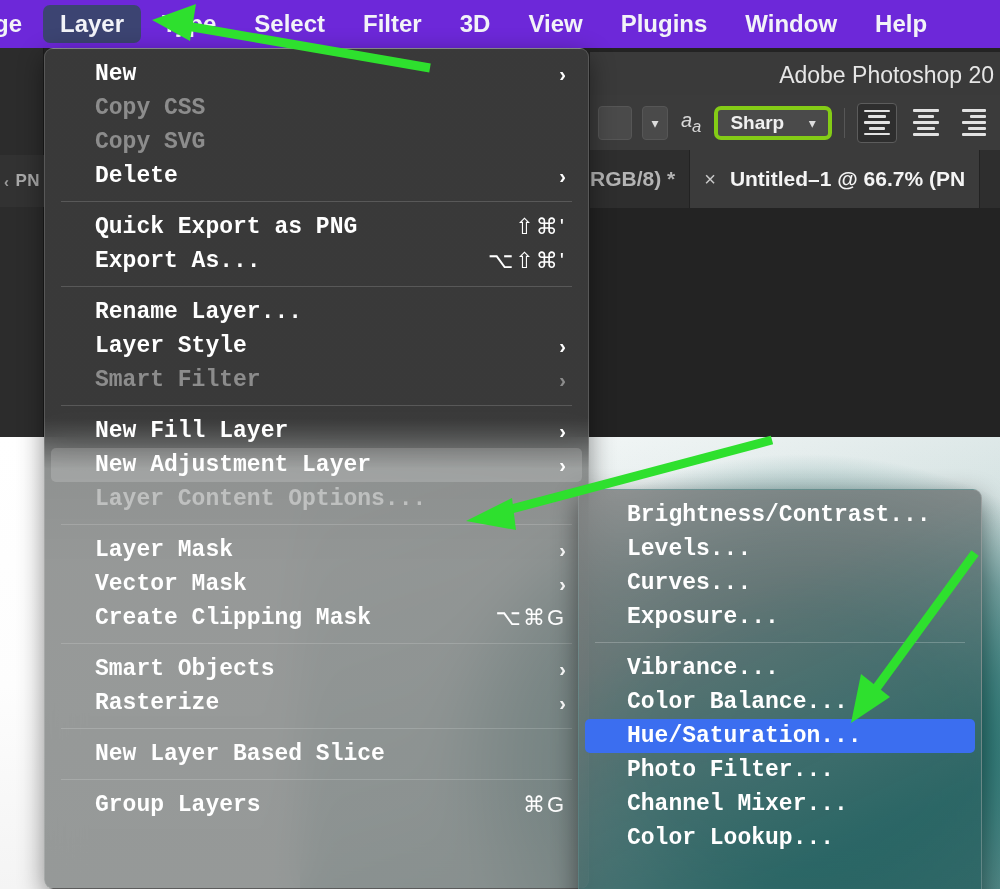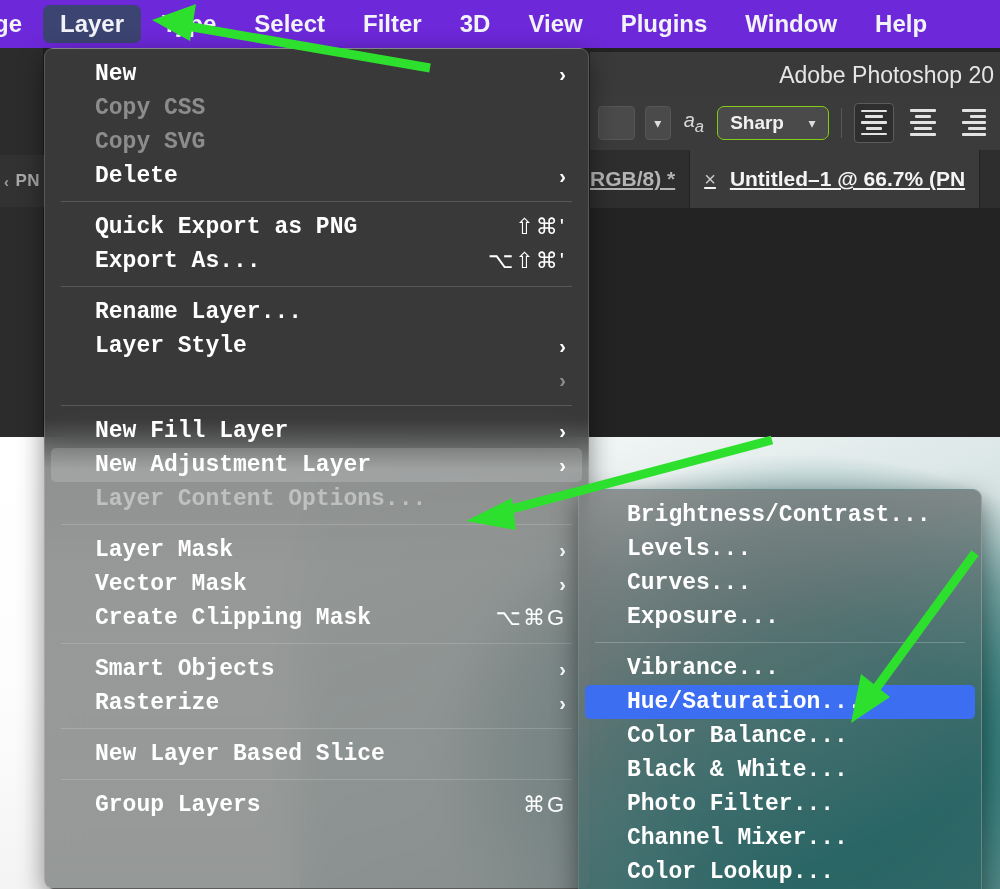--- a/index.html
+++ b/index.html
@@ -81,21 +81,21 @@
     height: 34px; background: #4a4a4a; border-radius: 4px;
     display: flex; align-items: center; border: 1px solid #565656;
   }
   .opt-swatch { width: 38px; }
   .opt-caret {
     width: 24px; display: flex; align-items: center; justify-content: center;
     color: #dcdcdc; font-size: 14px;
   }
   .aa-icon { color: #d8d8d8; font-size: 20px; font-style: italic; padding: 0 3px; }
   .opt-select {
-    height: 34px; background: #4a4a4a; border: 1px solid #84cc16;
+    height: 34px; background: #4a4a4a; border: 4px solid #84cc16;
     border-radius: 7px; display: flex; align-items: center;
     padding: 0 4px 0 12px; gap: 16px;
   }
   .opt-select .val { color: #f0f0f0; font-size: 19px; font-weight: bold; }
   .divider-v { width: 1px; height: 30px; background: #575757; margin: 0 2px; }
   .align-btn {
     width: 40px; height: 40px; border-radius: 4px;
     display: flex; flex-direction: column; align-items: center; justify-content: center;
     gap: 3px; padding: 6px;
   }
@@ -121,21 +121,21 @@
 
   
   .tabbar {
     position: absolute; left: 590px; top: 150px; width: 410px; height: 58px;
     background: #2e2e2e; display: flex; align-items: stretch; overflow: hidden;
   }
   .doc-tab {
     display: flex; align-items: center; gap: 14px;
     padding: 0 14px; white-space: nowrap;
     border-right: 1px solid #222;
-    font-size: 21px; font-weight: bold; text-decoration: underline;
+    font-size: 21px; font-weight: bold;
   }
   .doc-tab.inactive { background: #2e2e2e; color: #b4b4b4; padding-left: 0; }
   .doc-tab.active { background: #3b3b3b; color: #f4f4f4; }
   .tab-close { color: #c9c9c9; font-size: 20px; font-weight: normal; }
 
   
   .menu {
     position: absolute;
     border-radius: 9px;
     border: 1px solid rgba(255,255,255,0.16);
@@ -296,20 +296,21 @@
       </div>
       <div class="sep sep-dark"></div>
       <div class="mi">
         <span class="label">Rename Layer...</span>
       </div>
       <div class="mi">
         <span class="label">Layer Style</span>
         <span class="arrow">›</span>
       </div>
       <div class="mi dim">
+        <span class="label">Smart Filter</span>
         <span class="arrow">›</span>
       </div>
       <div class="sep sep-dark"></div>
       <div class="mi">
         <span class="label">New Fill Layer</span>
         <span class="arrow">›</span>
       </div>
       <div class="mi hl-soft">
         <span class="label">New Adjustment Layer</span>
         <span class="arrow">›</span>
@@ -360,28 +361,25 @@
       <div class="mi">
         <span class="label">Curves...</span>
       </div>
       <div class="mi">
         <span class="label">Exposure...</span>
       </div>
       <div class="sep"></div>
       <div class="mi">
         <span class="label">Vibrance...</span>
       </div>
+      <div class="mi">
+        <span class="label">Color Balance...</span>
+      </div>
       <div class="mi hl-blue">
         <span class="label">Hue/Saturation...</span>
-      </div>
-      <div class="mi">
-        <span class="label">Color Balance...</span>
-      </div>
-      <div class="mi">
-        <span class="label">Black &amp; White...</span>
       </div>
       <div class="mi">
         <span class="label">Photo Filter...</span>
       </div>
       <div class="mi">
         <span class="label">Channel Mixer...</span>
       </div>
       <div class="mi">
         <span class="label">Color Lookup...</span>
       </div>

